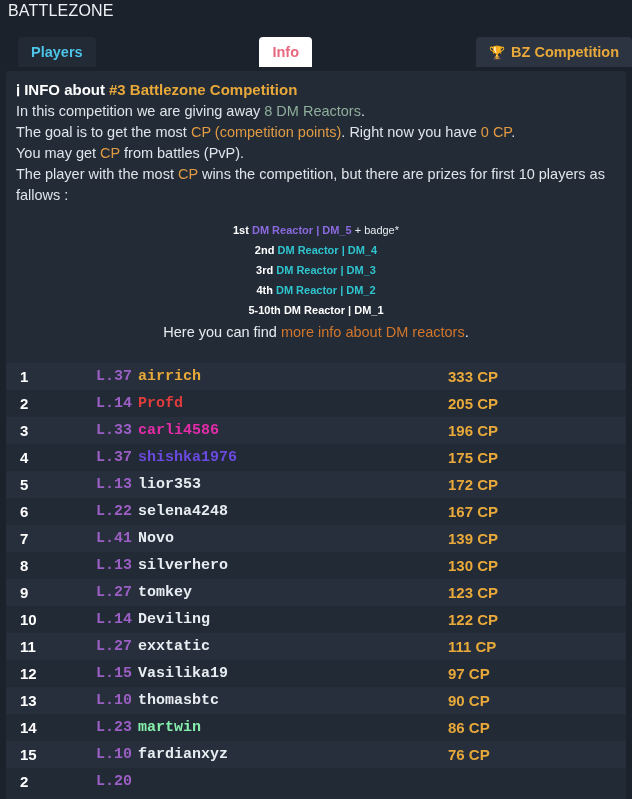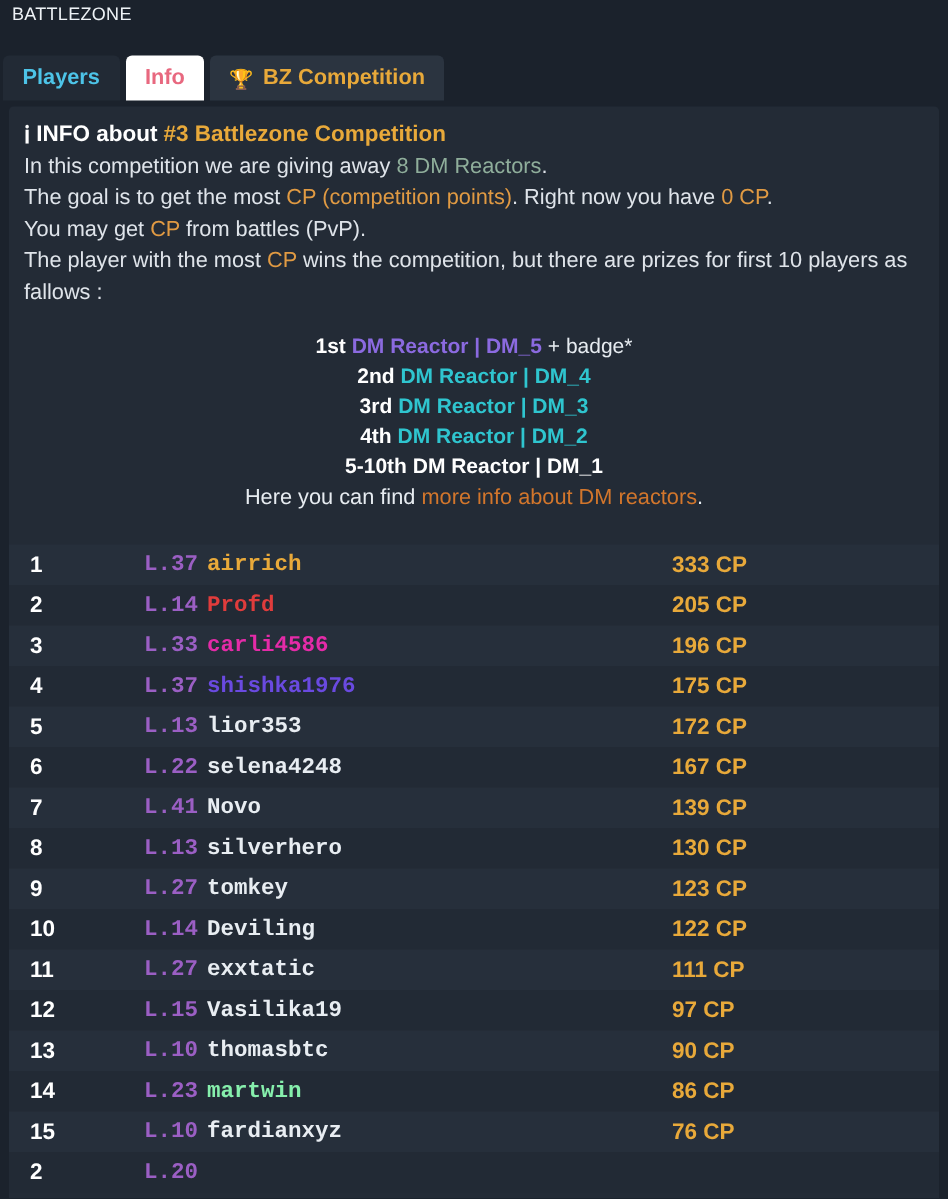--- a/index.html
+++ b/index.html
@@ -21,38 +21,39 @@
     height: 799px;
     background: #1b222c;
     overflow: hidden;
   }
 
   
   .site-title {
     position: absolute;
     left: 8px;
     top: 2px;
-    font-size: 12px;
+    font-size: 16px;
     letter-spacing: 0.2px;
     color: #eef2f6;
     font-family: "Liberation Sans", sans-serif;
   }
 
   
   .tabbar {
     position: absolute;
     left: 0;
     top: 34px;
     width: 632px;
     height: 33px;
     display: flex;
     align-items: flex-end;
     gap: 4px;
-    padding-left: 2px;
+    padding-left: 18px;
     box-sizing: border-box;
+    justify-content: space-between;
   }
   .tab {
     height: 30px;
     display: flex;
     align-items: center;
     gap: 6px;
     padding: 0 13px;
     box-sizing: border-box;
     font-size: 14.5px;
     font-weight: bold;
@@ -111,21 +112,21 @@
   .info-head .h-accent { color: #e8a93a; }
 
   .info-line { color: #dfe4ea; }
   .hl-green { color: #8fae9b; }
   .hl-orange { color: #e09a43; }
 
   
   .prizes {
     margin-top: 14px;
     text-align: center;
-    font-size: 14px;
+    font-size: 11px;
     line-height: 20px;
     font-weight: bold;
   }
   .prize-line .rank { color: #ffffff; }
   .prize-line.p-purple .item { color: #8b6ae0; }
   .prize-line.p-cyan   .item { color: #2fc5cf; }
   .prize-line.p-white  .item { color: #ffffff; }
   .prize-line .extra { color: #e6ebf0; font-weight: normal; }
 
   .more-info {

